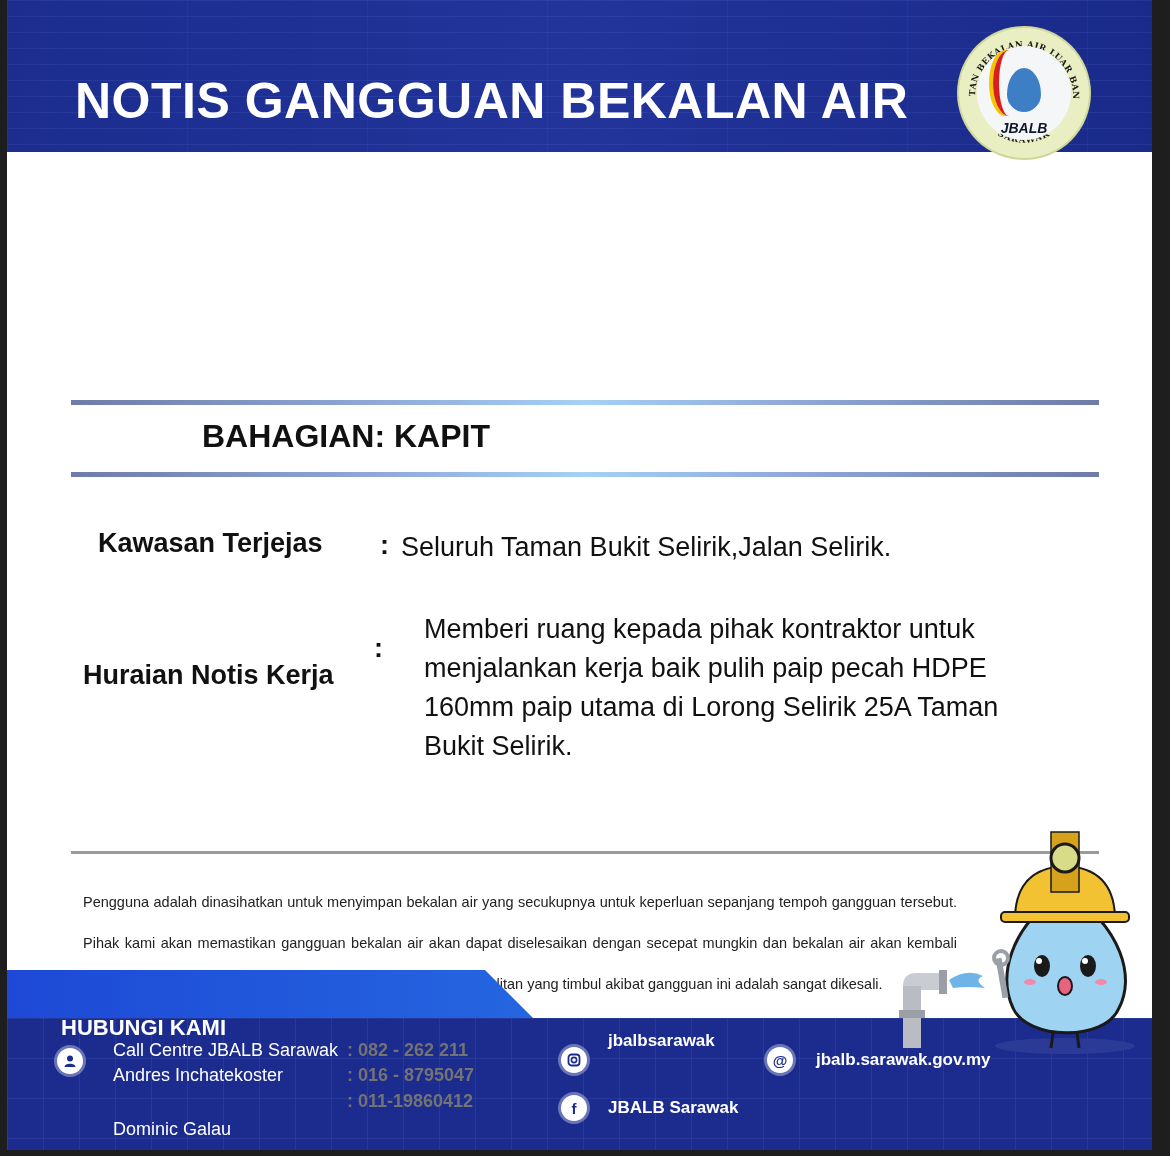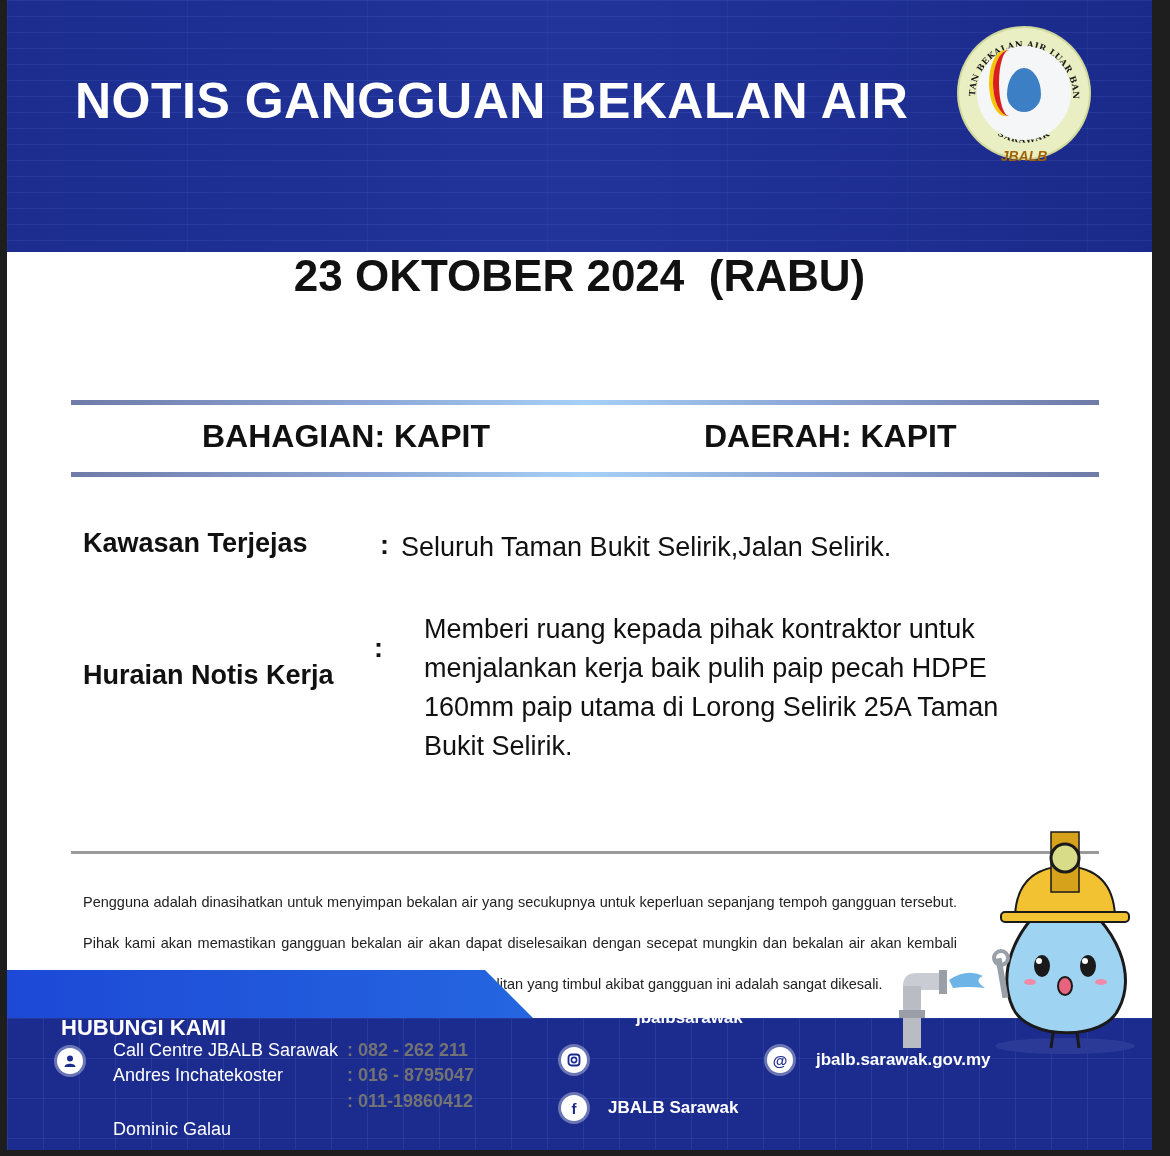--- a/index.html
+++ b/index.html
@@ -1,29 +1,29 @@
 <!DOCTYPE html>
 <html><head>
 <meta charset="utf-8">
 <style>
   html,body{margin:0;padding:0;}
   body{width:1170px;height:1156px;background:#1e1e1e;position:relative;overflow:hidden;font-family:"Liberation Sans",sans-serif;}
   .page{position:absolute;left:7px;top:0;width:1145px;height:1150px;background:#ffffff;overflow:hidden;}
-  .header{position:absolute;left:0;top:0;width:1145px;height:252px;
+  .header{position:absolute;left:0;top:0;width:1145px;height:152px;
     background:linear-gradient(90deg,#1c2d8f 0%,#22339a 50%,#1a2a8a 100%);}
   .header .grid{position:absolute;inset:0;
     background-image:linear-gradient(rgba(120,160,255,0.10) 1px,transparent 1px),linear-gradient(90deg,rgba(120,160,255,0.06) 1px,transparent 1px);
     background-size:100% 16px,180px 100%;}
   .title{position:absolute;left:68px;top:72px;font-size:50px;font-weight:bold;color:#fff;letter-spacing:0.5px;}
   .logo{position:absolute;left:952px;top:28px;width:130px;height:130px;border-radius:50%;
     background:#e9efc2;box-shadow:0 0 0 2px #cfd79a;}
   .logo-inner{position:absolute;left:18px;top:18px;width:94px;height:94px;border-radius:50%;background:#f4f6f8;}
   .logo-drop{position:absolute;left:48px;top:40px;width:34px;height:44px;background:#3d7fc4;border-radius:50% 50% 50% 50%/60% 60% 40% 40%;}
   .logo-arc{position:absolute;left:34px;top:22px;width:26px;height:66px;border-left:6px solid #d81e1e;border-radius:60% 0 0 60%;box-shadow:-4px 0 0 #f4c400;}
-  .logo-text{position:absolute;left:0;width:130px;text-align:center;top:92px;font-size:14px;font-style:italic;font-weight:bold;color:#a16207;margin-top:28px;}
+  .logo-text{position:absolute;left:0;width:130px;text-align:center;top:92px;font-size:14px;font-style:italic;font-weight:bold;color:#0f172a;}
   .logo-ring{position:absolute;left:0;top:0;width:130px;height:130px;}
   .date{position:absolute;left:0;width:1145px;top:248px;text-align:center;font-size:44px;font-weight:bold;color:#111;line-height:56px;}
   .rule{position:absolute;left:64px;width:1028px;height:5px;
     background:linear-gradient(90deg,#6e7ba8 0%,#8fa9d8 30%,#a6d0f6 50%,#8fa9d8 70%,#6e7ba8 100%);}
   .loc{position:absolute;top:418px;font-size:32px;font-weight:bold;color:#111;}
   .row-label{position:absolute;left:76px;font-size:27px;font-weight:bold;color:#111;}
   .colon{position:absolute;font-size:27px;font-weight:bold;color:#111;}
   .row-value{position:absolute;left:394px;font-size:27px;color:#111;line-height:39px;width:640px;}
   .sep{position:absolute;left:64px;top:851px;width:1028px;height:3px;background:#9a9a9a;}
   .advice{position:absolute;left:76px;top:882px;width:874px;font-size:14.5px;color:#222;line-height:41px;text-align:justify;}
@@ -63,29 +63,27 @@
         </text>
       </svg>
       <div class="logo-inner"></div>
       <div class="logo-arc"></div>
       <div class="logo-drop"></div>
       <div class="logo-text">JBALB</div>
     </div>
   </div>
 
   <div class="date">
-    <div style="white-space:pre;">23 OKTOBER 2024  (RABU)</div>
   </div>
 
   <div class="rule" style="top:400px;"></div>
   <div class="loc" style="left:195px;">BAHAGIAN: KAPIT</div>
-  <div class="loc" style="left:697px;">DAERAH: KAPIT</div>
   <div class="rule" style="top:472px;"></div>
 
-  <div class="row-label" style="top:528px;">Kawasan Terjejas</div>
+  <div class="row-label" style="top:528px;margin-left:15px;">Kawasan Terjejas</div>
   <div class="colon" style="left:373px;top:530px;">:</div>
   <div class="row-value" style="top:528px;">Seluruh Taman Bukit Selirik,Jalan Selirik.</div>
 
   <div class="row-label" style="top:660px;">Huraian Notis Kerja</div>
   <div class="colon" style="left:367px;top:633px;">:</div>
   <div class="row-value" style="top:610px;margin-left:23px;">Memberi ruang kepada pihak kontraktor untuk menjalankan kerja baik pulih paip pecah HDPE 160mm paip utama di Lorong Selirik 25A Taman Bukit Selirik.</div>
 
   <div class="sep"></div>
   <div class="advice">Pengguna adalah dinasihatkan untuk menyimpan bekalan air yang secukupnya untuk keperluan sepanjang tempoh gangguan tersebut. Pihak kami akan memastikan gangguan bekalan air akan dapat diselesaikan dengan secepat mungkin dan bekalan air akan kembali pulih secara berperingkat di kawasan yang terjejas. Segala kesulitan yang timbul akibat gangguan ini adalah sangat dikesali.</div>
 
@@ -107,21 +105,21 @@
   <div class="contact-num" style="top:1065px;">: 016 - 8795047</div>
   <div class="contact-line" style="top:1091px;margin-top:28px;">Dominic Galau</div>
   <div class="contact-num" style="top:1091px;">: 011-19860412</div>
 
   <div class="circ-icon" style="left:554px;top:1047px;">
     <svg width="14" height="14" viewBox="0 0 14 14">
         <rect x="1.5" y="1.5" width="11" height="11" rx="3" fill="none" stroke="#1b2b8e" stroke-width="1.8"></rect>
         <circle cx="7" cy="7" r="2.6" fill="none" stroke="#1b2b8e" stroke-width="1.6"></circle>
       </svg>
   </div>
-  <div class="social" style="left:601px;top:1008px;margin-left:28px;">jbalbsarawak</div>
+  <div class="social" style="left:601px;top:1031px;">jbalbsarawak</div>
 
   <div class="circ-icon" style="left:760px;top:1047px;">@</div>
   <div class="social" style="left:809px;top:1050px;">jbalb.sarawak.gov.my</div>
 
   <div class="circ-icon" style="left:554px;top:1095px;">f</div>
   <div class="social" style="left:601px;top:1098px;">JBALB Sarawak</div>
 
   <svg class="mascot" viewBox="0 0 270 230">
     <ellipse cx="178" cy="218" rx="70" ry="8" fill="#2a3a96"></ellipse>
 

